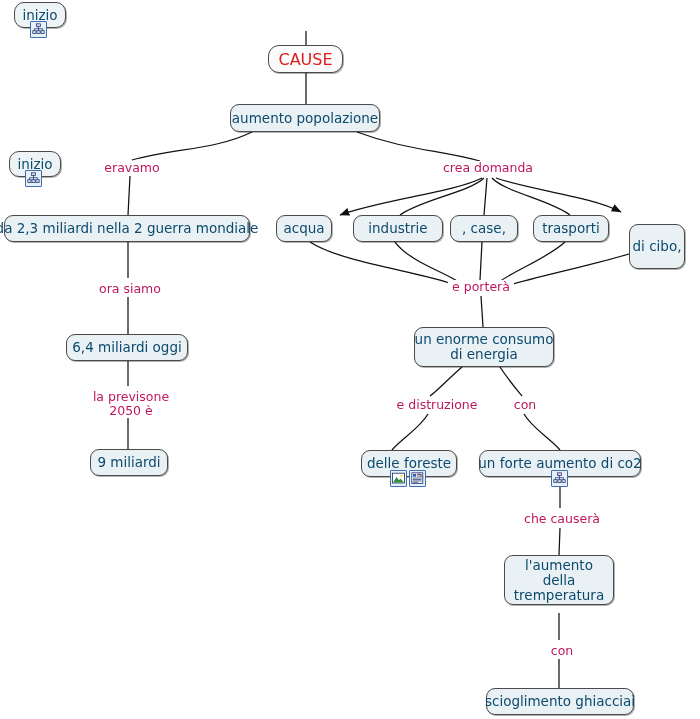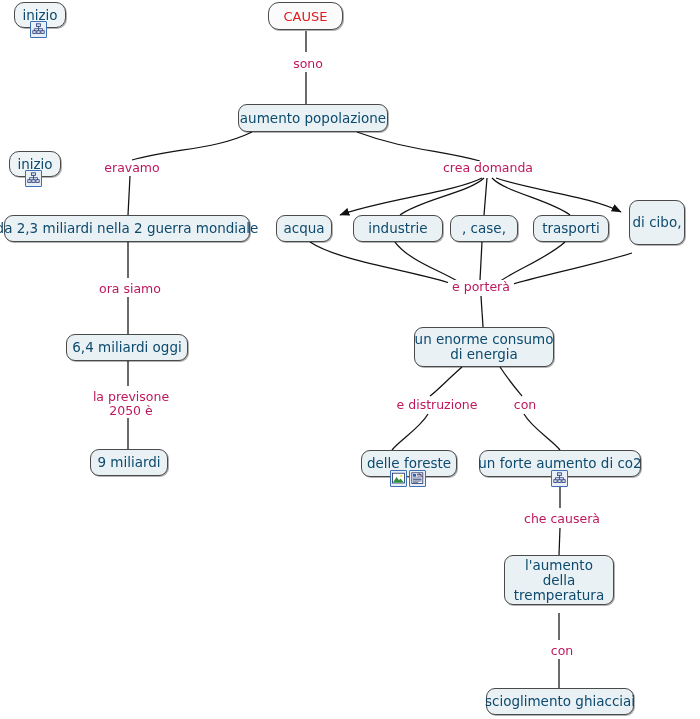--- a/index.html
+++ b/index.html
@@ -40,22 +40,23 @@
     justify-content: center;
     text-align: center;
     padding: 2px 9px;
     box-shadow: 1px 1px 0 rgba(0,0,0,0.30);
     white-space: pre;
     z-index: 5;
   }
   .node.root {
     background: #fbfbfb;
     color: #e01b1b;
-    font-size: 13px;
+    font-size: 16px;
     border-radius: 11px;
+    margin-top: 43px;
   }
   .node.start {
     border-radius: 10px;
     font-size: 13.5px;
     background: #eef3f6;
   }
   .link-label {
     position: absolute;
     font-size: 12.5px;
     line-height: 14px;
@@ -144,28 +145,28 @@
       <path d="M560,528 L559,555"></path>
 
       <path d="M559,613 L559,640"></path>
       <path d="M559,659 L559,688"></path>
     </g>
   </svg>
 
   <div id="nodes">
       <div class="node start" style="left: 14px; top: 2px; width: 52px; height: 26px;">inizio</div>
       <div class="node root" style="left: 268px; top: 2px; width: 75px; height: 28px;">CAUSE</div>
-      <div class="node" style="left: 238px; top: 104px; width: 150px; height: 28px;">aumento popolazione</div>
+      <div class="node" style="left: 230px; top: 104px; width: 150px; height: 28px;">aumento popolazione</div>
       <div class="node start" style="left: 9px; top: 151px; width: 52px; height: 26px;">inizio</div>
       <div class="node" style="left: 4px; top: 215px; width: 246px; height: 27px;">da 2,3 miliardi nella 2 guerra mondiale</div>
       <div class="node" style="left: 276px; top: 215px; width: 56px; height: 27px;">acqua</div>
       <div class="node" style="left: 353px; top: 215px; width: 90px; height: 27px;">industrie</div>
       <div class="node" style="left: 450px; top: 215px; width: 68px; height: 27px;">, case,</div>
       <div class="node" style="left: 533px; top: 215px; width: 76px; height: 27px;">trasporti</div>
-      <div class="node" style="left: 629px; top: 200px; width: 56px; height: 45px;">di cibo,</div>
+      <div class="node" style="left: 629px; top: 224px; width: 56px; height: 45px;">di cibo,</div>
       <div class="node" style="left: 66px; top: 334px; width: 122px; height: 27px;">6,4 miliardi oggi</div>
       <div class="node" style="left: 414px; top: 327px; width: 140px; height: 40px;">un enorme consumo
 di energia</div>
       <div class="node" style="left: 90px; top: 449px; width: 78px; height: 27px;">9 miliardi</div>
       <div class="node" style="left: 361px; top: 450px; width: 96px; height: 27px;">delle foreste</div>
       <div class="node" style="left: 479px; top: 450px; width: 162px; height: 27px;">un forte aumento di co2</div>
       <div class="node" style="left: 504px; top: 555px; width: 110px; height: 50px;">l'aumento
 della
 tremperatura</div>
       <div class="node" style="left: 486px; top: 688px; width: 148px; height: 27px;">scioglimento ghiacciai</div>

